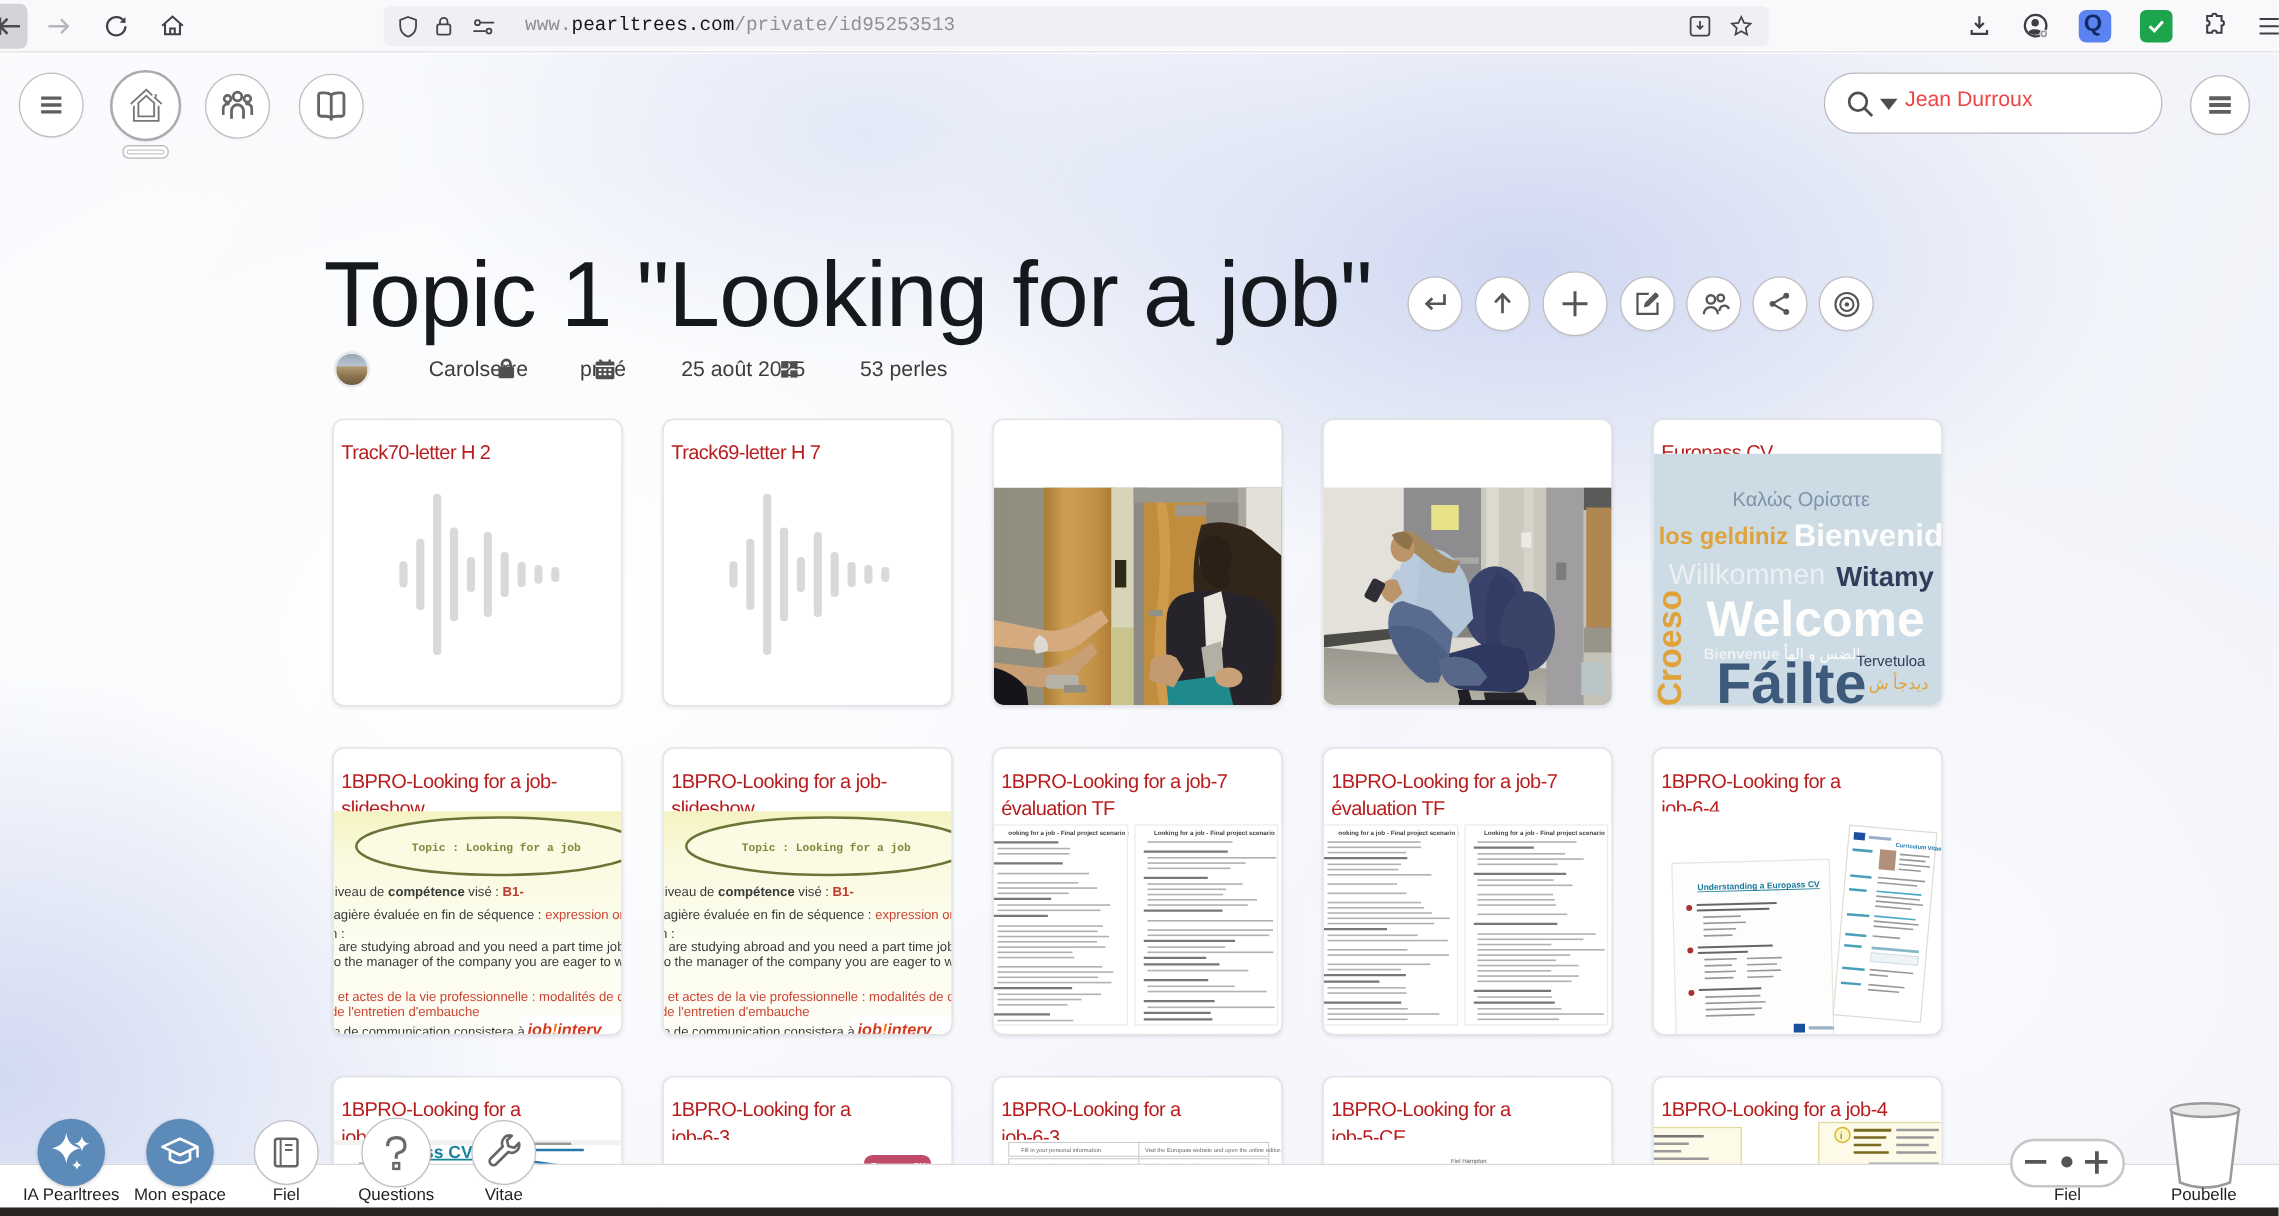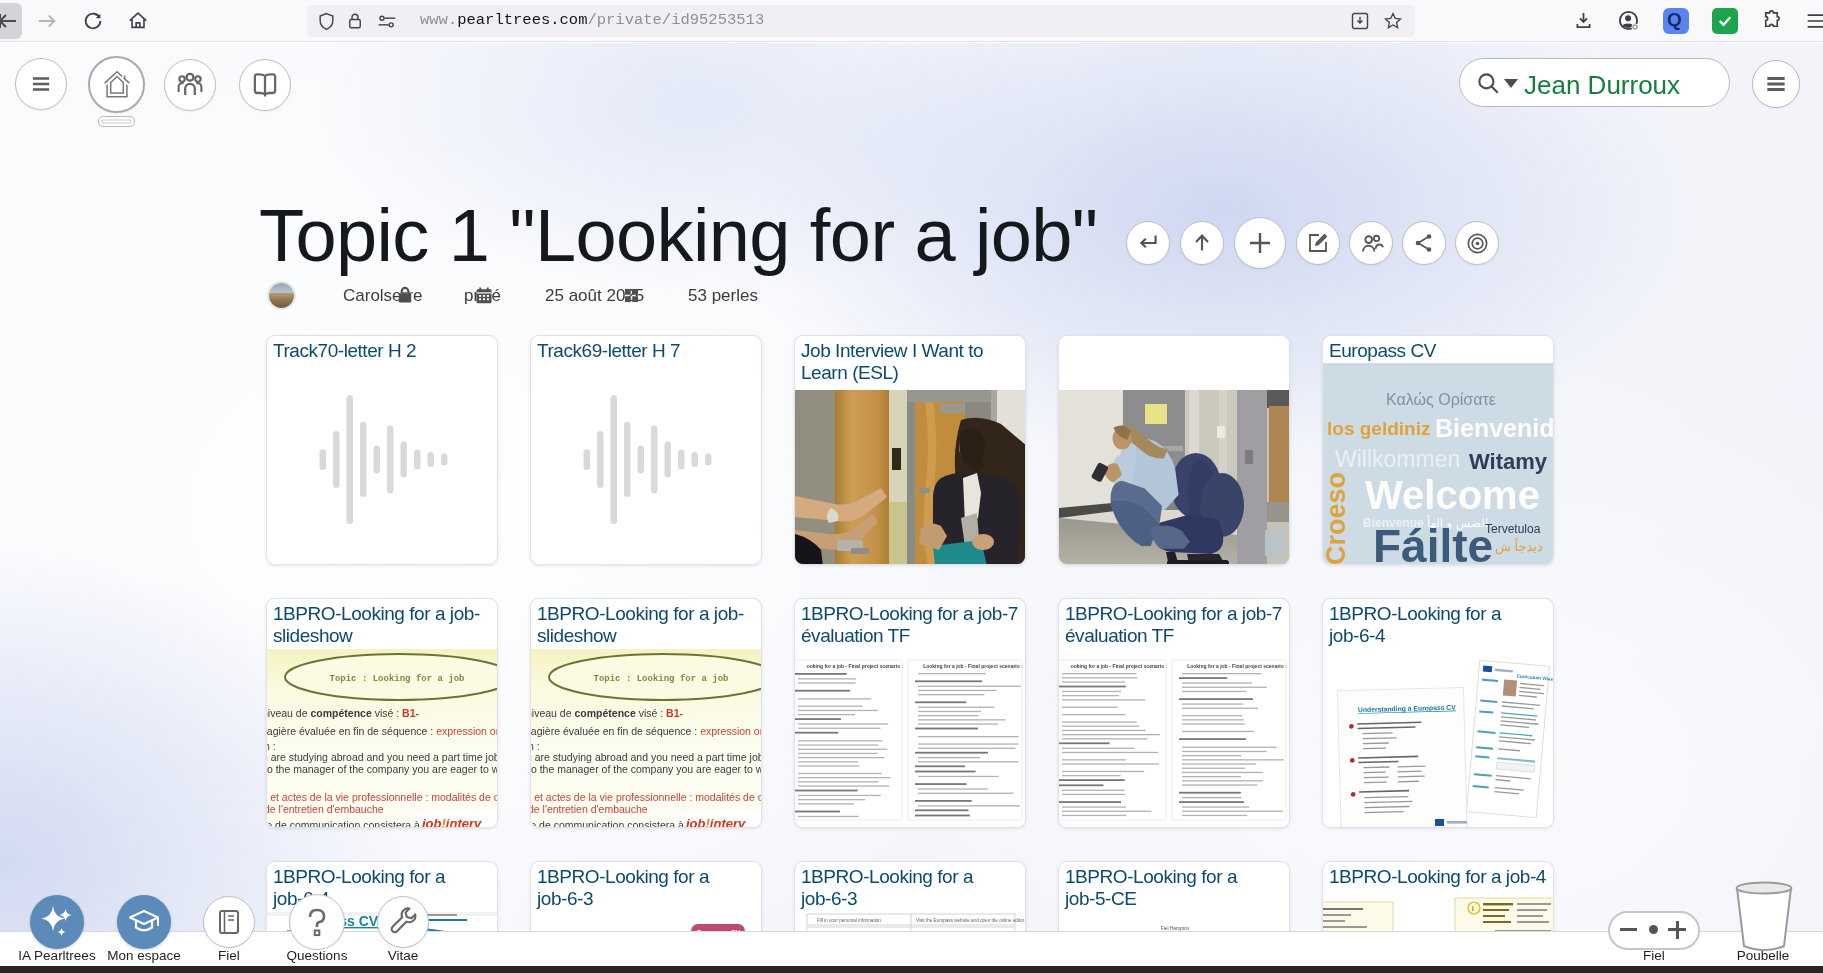--- a/index.html
+++ b/index.html
@@ -28,21 +28,21 @@
 
   
   .cbtn { position:absolute; background:#fff; border:1.6px solid #bfbfc3; border-radius:50%; display:flex; align-items:center; justify-content:center; box-shadow:0 1px 2px rgba(0,0,0,0.05); }
 
   
   #title { position:absolute; left:259px; top:193px; font-size:74px; color:#15191d; letter-spacing:-0.6px; white-space:nowrap; font-weight:400; }
   #meta { position:absolute; left:267px; top:281px; height:30px; font-size:17px; color:#3c3c3c; } #meta span { position:absolute; top:5px; white-space:nowrap;margin-left:44px; } #meta svg { position:absolute; }
 
   
   .card { position:absolute; width:232px; height:230px; background:#fff; border:1px solid #e2e2e4; border-radius:9px; box-shadow:0 1px 3px rgba(90,98,120,0.14); overflow:hidden; }
-  .ctitle { padding:4px 6px 2px 6px; font-size:19px; line-height:21.5px; color:#0c4a6e; letter-spacing:-0.45px; white-space:nowrap; }
+  .ctitle { padding:4px 6px 2px 6px; font-size:16px; line-height:21.5px; color:#b91c1c; letter-spacing:-0.45px; white-space:nowrap;margin-top:12px; }
 
   
   #botbar { position:absolute; left:0; top:931px; width:1823px; height:35px; background:#fff; border-top:1px solid #d9d9dc; }
   #darkstrip { position:absolute; left:0; top:966px; width:1823px; height:7px; background:#2a2522; }
   .blabel { position:absolute; top:948px; font-size:13.5px; color:#1f1f1f; text-align:center; }
 </style>
 </head>
 <body>
 
 <div id="chrome">
@@ -143,21 +143,21 @@
       <path d="M12 5.2c-1-.8-2.3-1.2-4-1.2H6a1.6 1.6 0 0 0-1.6 1.6v10.8A1.6 1.6 0 0 0 6 18h2.5c1.5 0 2.6.3 3.5 1 .9-.7 2-1 3.5-1H18a1.6 1.6 0 0 0 1.6-1.6V5.6A1.6 1.6 0 0 0 18 4h-2c-1.7 0-3 .4-4 1.2zM12 5.2V19M12 19v1.6" stroke="#666" stroke-width="1.7" fill="none"></path>
     </svg>
 </div>
 
 <div class="abs" style="left:1459px;top:58px;width:271px;height:49px;background:#fff;border:1.5px solid #b9b9bd;border-radius:25px"></div>
 <svg class="abs" style="left:1475px;top:70px" width="26" height="26" viewBox="0 0 24 24">
     <circle cx="10.5" cy="10.5" r="6.5" stroke="#4e4e4e" stroke-width="2" fill="none"></circle>
     <path d="M15.3 15.3 21 21" stroke="#4e4e4e" stroke-width="2"></path>
   </svg>
 <div class="abs" style="left:1504px;top:79px;width:0;height:0;border-left:7px solid transparent;border-right:7px solid transparent;border-top:9px solid #4e4e4e"></div>
-<div class="abs" style="left:1524px;top:70px;font-size:26px;color:#15803d">Jean Durroux</div>
+<div class="abs" style="left:1524px;top:70px;font-size:17px;color:#ef4444">Jean Durroux</div>
 <div class="cbtn" style="left:1752px;top:60px;width:48px;height:48px;border-color:#b9b9bd">
   <svg width="26" height="26" viewBox="0 0 24 24">
       <path d="M4 7h16M4 12h16M4 17h16" stroke="#5f5f5f" stroke-width="2.8"></path>
     </svg>
 </div>
 
 <div id="title">Topic 1 "Looking for a job"</div>
 <div class="cbtn" style="left:1126px;top:221px;width:44px;height:44px">
   <svg width="26" height="26" viewBox="0 0 24 24">
       <path d="M19 5v7H6M10 8l-4.2 4L10 16" stroke="#555" stroke-width="2" fill="none"></path>
@@ -261,21 +261,20 @@
         <rect x="93" y="54.0" width="6.5" height="75" rx="3.2" fill="#d9d9d9"></rect>
         <rect x="106.5" y="77.5" width="6.5" height="28" rx="3.2" fill="#d9d9d9"></rect>
         <rect x="120" y="57.5" width="6.5" height="68" rx="3.2" fill="#d9d9d9"></rect>
         <rect x="133.5" y="73.5" width="6.5" height="36" rx="3.2" fill="#d9d9d9"></rect>
         <rect x="147" y="81.5" width="6.5" height="20" rx="3.2" fill="#d9d9d9"></rect>
         <rect x="160.5" y="84.0" width="6.5" height="15" rx="3.2" fill="#d9d9d9"></rect>
         <rect x="174" y="85.5" width="6.5" height="12" rx="3.2" fill="#d9d9d9"></rect>
       </svg>
 </div>
 <div class="card" style="left:794px;top:335px">
-  <div class="ctitle">Job Interview I Want to<br>Learn (ESL)</div>
   <svg width="232" height="176" viewBox="0 0 232 176" style="position:absolute;left:0;top:54px">
 <defs>
 <linearGradient id="wg" x1="0" y1="0" x2="1" y2="0">
 <stop offset="0" stop-color="#908d7e"></stop>
             <stop offset="1" stop-color="#a59f8e"></stop>
 </linearGradient>
 <linearGradient id="doorg" x1="0" y1="0" x2="1" y2="0">
 <stop offset="0" stop-color="#a87c34"></stop>
             <stop offset="0.3" stop-color="#cd9f55"></stop>
             <stop offset="0.75" stop-color="#c29147"></stop>

